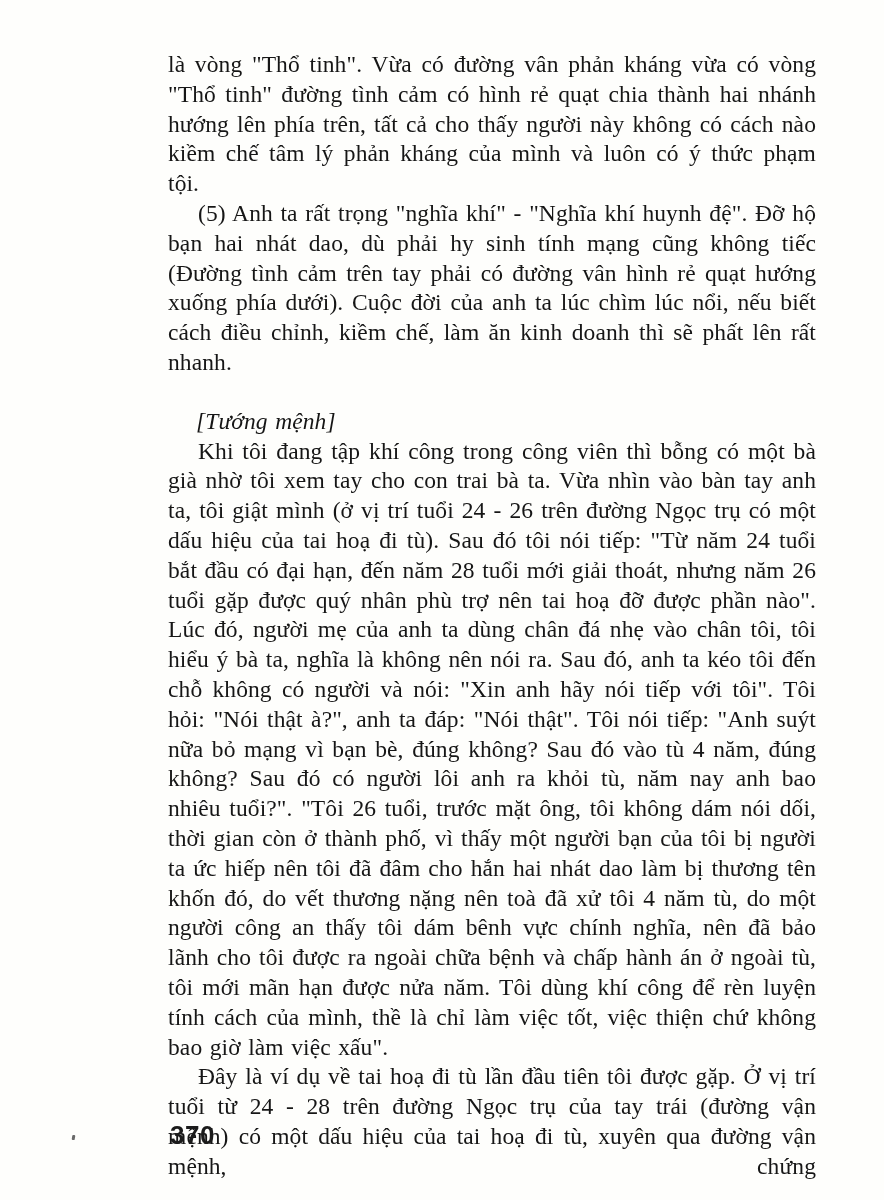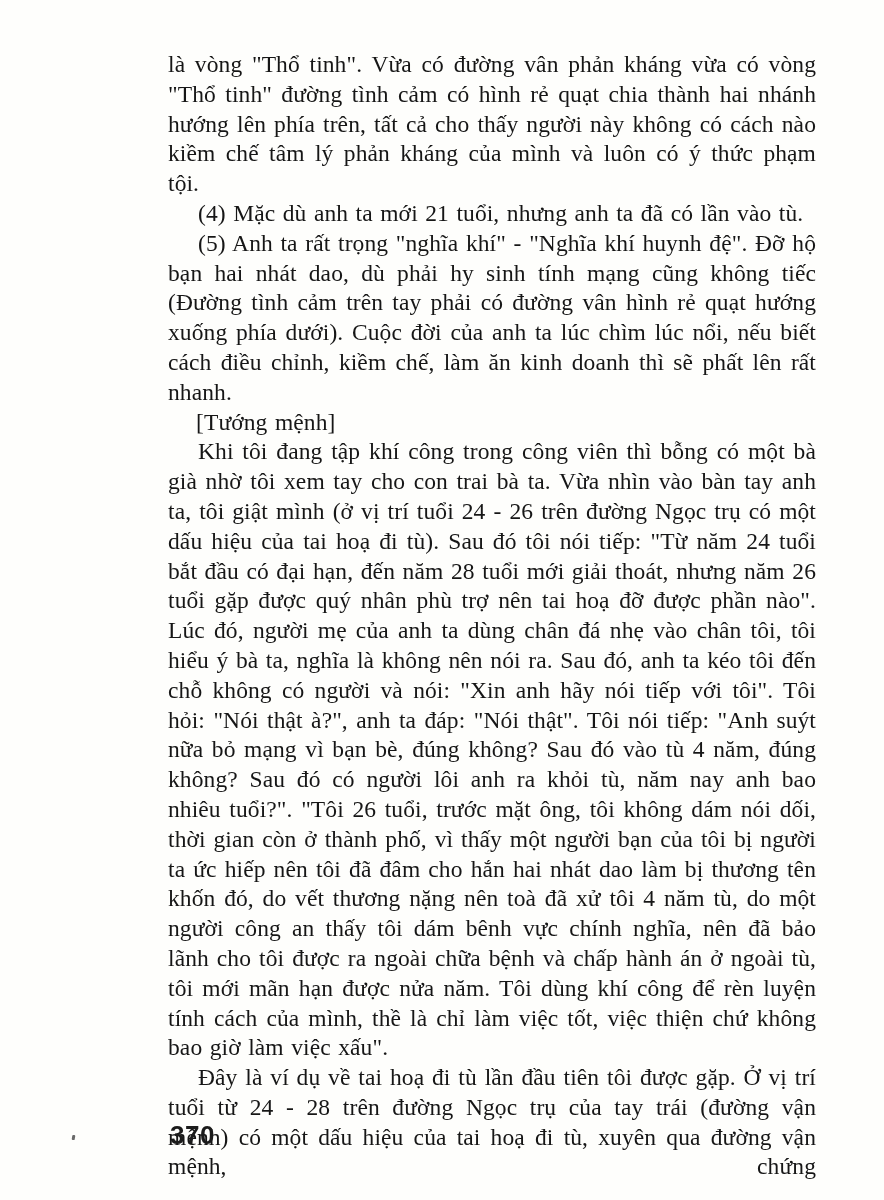--- a/index.html
+++ b/index.html
@@ -39,22 +39,24 @@
   p.indent { text-indent: 30px; }
   p.continued-out { text-align-last: justify; }
   p.case-heading {
     font-weight: bold;
     font-style: italic;
     text-indent: 30px;
     text-align: left;
     word-spacing: 2px;
   }
   p.section-label {
+    font-style: italic;
     text-indent: 28px;
     text-align: left;
+    margin-top: 29px;
   }
   .page-number {
     position: absolute;
     left: 170px;
     top: 1120px;
     font-family: "Liberation Sans", "DejaVu Sans", sans-serif;
     font-size: 26px;
     font-weight: bold;
     letter-spacing: 0.5px;
     color: #1b1b1b;
@@ -69,21 +71,20 @@
     border-radius: 1px;
     transform: rotate(10deg);
   }
 </style>
 </head>
 <body>
 
 <div class="page">
   <div class="content">
     <p class="continued-in">là vòng "Thổ tinh". Vừa có đường vân phản kháng vừa có vòng "Thổ tinh" đường tình cảm có hình rẻ quạt chia thành hai nhánh hướng lên phía trên, tất cả cho thấy người này không có cách nào kiềm chế tâm lý phản kháng của mình và luôn có ý thức phạm tội.</p>
-    <p class="indent">(4) Mặc dù anh ta mới 21 tuổi, nhưng anh ta đã có lần vào tù.</p>
     <p class="indent">(5) Anh ta rất trọng "nghĩa khí" - "Nghĩa khí huynh đệ". Đỡ hộ bạn hai nhát dao, dù phải hy sinh tính mạng cũng không tiếc (Đường tình cảm trên tay phải có đường vân hình rẻ quạt hướng xuống phía dưới). Cuộc đời của anh ta lúc chìm lúc nổi, nếu biết cách điều chỉnh, kiềm chế, làm ăn kinh doanh thì sẽ phất lên rất nhanh.</p>
     <p class="section-label">[Tướng mệnh]</p>
     <p class="indent">Khi tôi đang tập khí công trong công viên thì bỗng có một bà già nhờ tôi xem tay cho con trai bà ta. Vừa nhìn vào bàn tay anh ta, tôi giật mình (ở vị trí tuổi 24 - 26 trên đường Ngọc trụ có một dấu hiệu của tai hoạ đi tù). Sau đó tôi nói tiếp: "Từ năm 24 tuổi bắt đầu có đại hạn, đến năm 28 tuổi mới giải thoát, nhưng năm 26 tuổi gặp được quý nhân phù trợ nên tai hoạ đỡ được phần nào". Lúc đó, người mẹ của anh ta dùng chân đá nhẹ vào chân tôi, tôi hiểu ý bà ta, nghĩa là không nên nói ra. Sau đó, anh ta kéo tôi đến chỗ không có người và nói: "Xin anh hãy nói tiếp với tôi". Tôi hỏi: "Nói thật à?", anh ta đáp: "Nói thật". Tôi nói tiếp: "Anh suýt nữa bỏ mạng vì bạn bè, đúng không? Sau đó vào tù 4 năm, đúng không? Sau đó có người lôi anh ra khỏi tù, năm nay anh bao nhiêu tuổi?". "Tôi 26 tuổi, trước mặt ông, tôi không dám nói dối, thời gian còn ở thành phố, vì thấy một người bạn của tôi bị người ta ức hiếp nên tôi đã đâm cho hắn hai nhát dao làm bị thương tên khốn đó, do vết thương nặng nên toà đã xử tôi 4 năm tù, do một người công an thấy tôi dám bênh vực chính nghĩa, nên đã bảo lãnh cho tôi được ra ngoài chữa bệnh và chấp hành án ở ngoài tù, tôi mới mãn hạn được nửa năm. Tôi dùng khí công để rèn luyện tính cách của mình, thề là chỉ làm việc tốt, việc thiện chứ không bao giờ làm việc xấu".</p>
     <p class="indent continued-out">Đây là ví dụ về tai hoạ đi tù lần đầu tiên tôi được gặp. Ở vị trí tuổi từ 24 - 28 trên đường Ngọc trụ của tay trái (đường vận mệnh) có một dấu hiệu của tai hoạ đi tù, xuyên qua đường vận mệnh, chứng</p>
   </div>
 
   <div class="scan-artifact"></div>
 
   <div class="page-number">370</div>
 </div>

